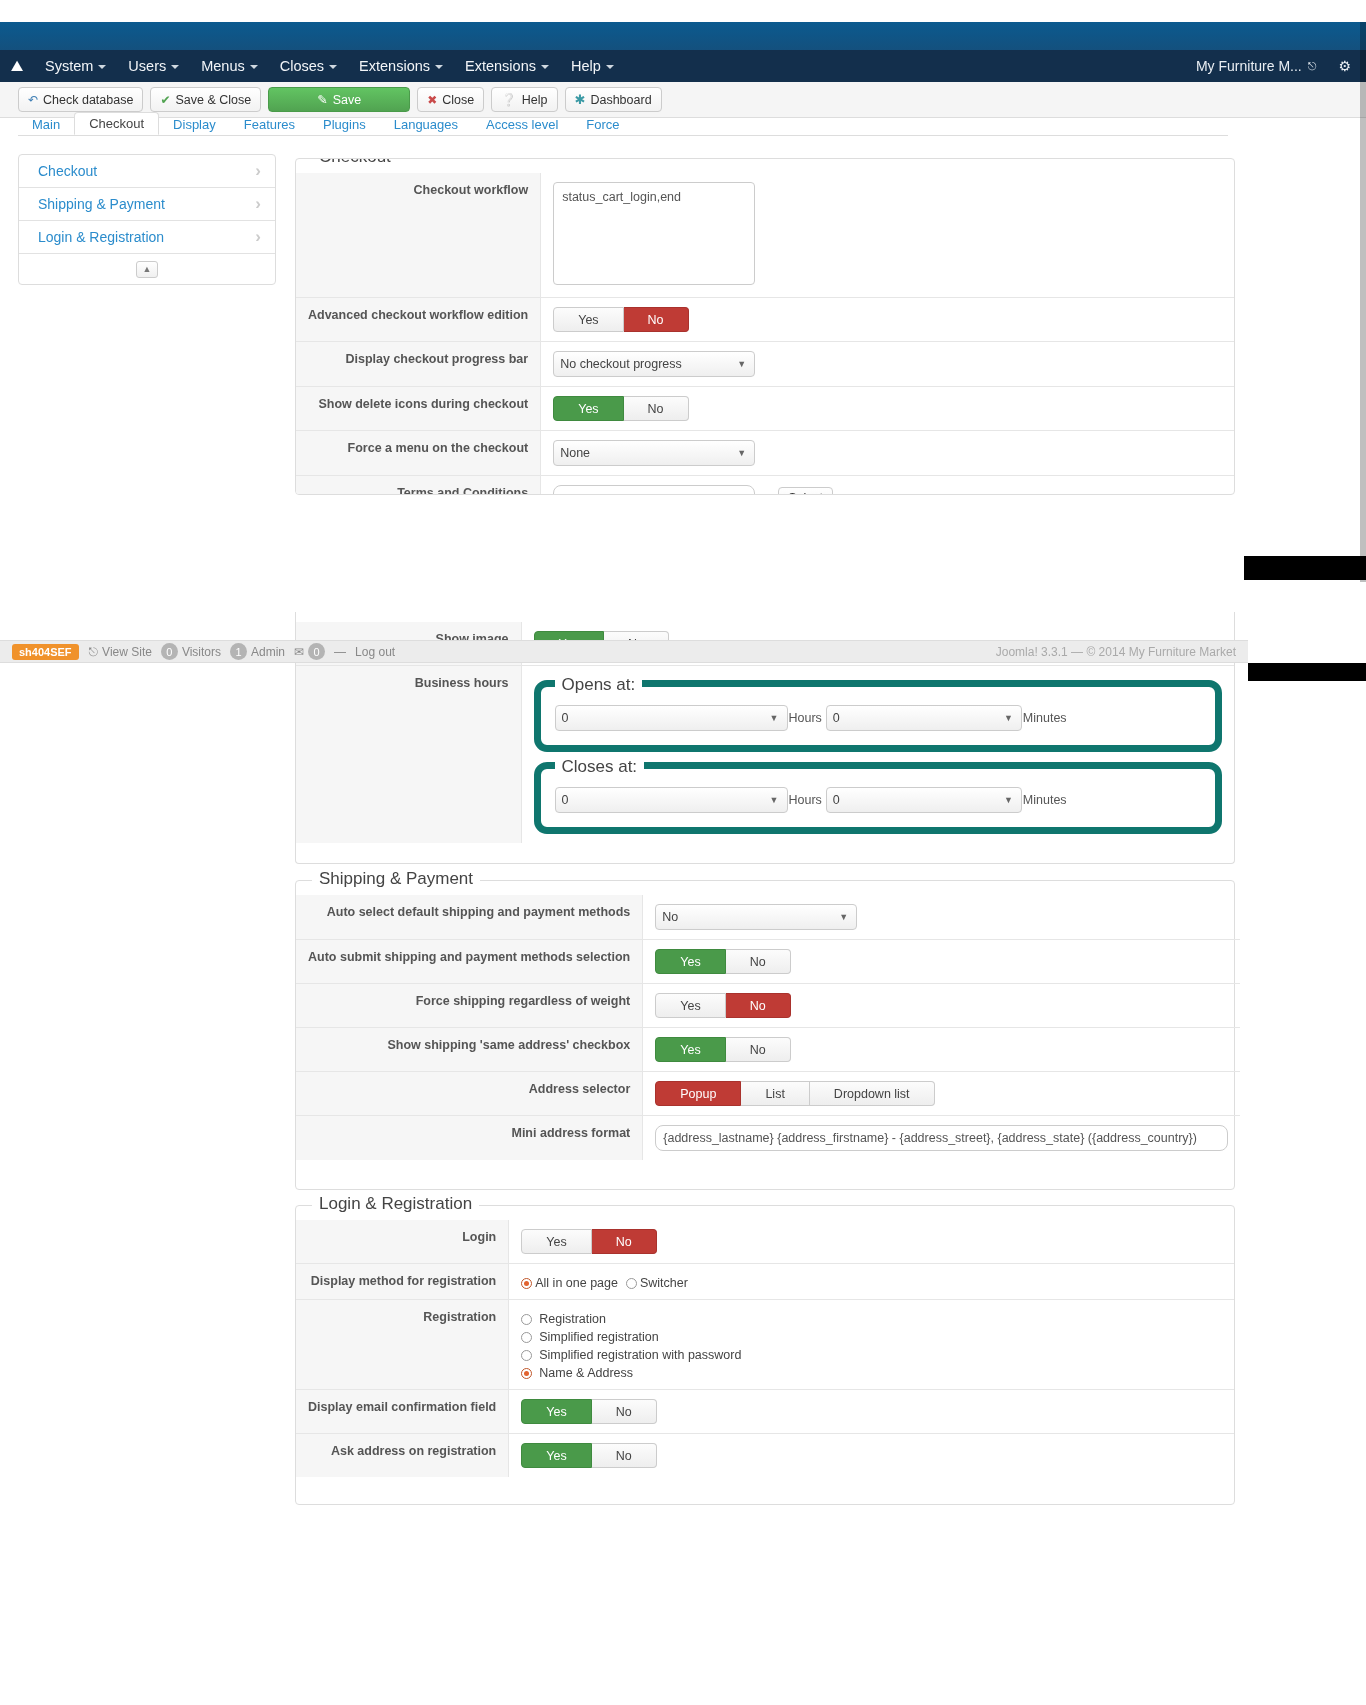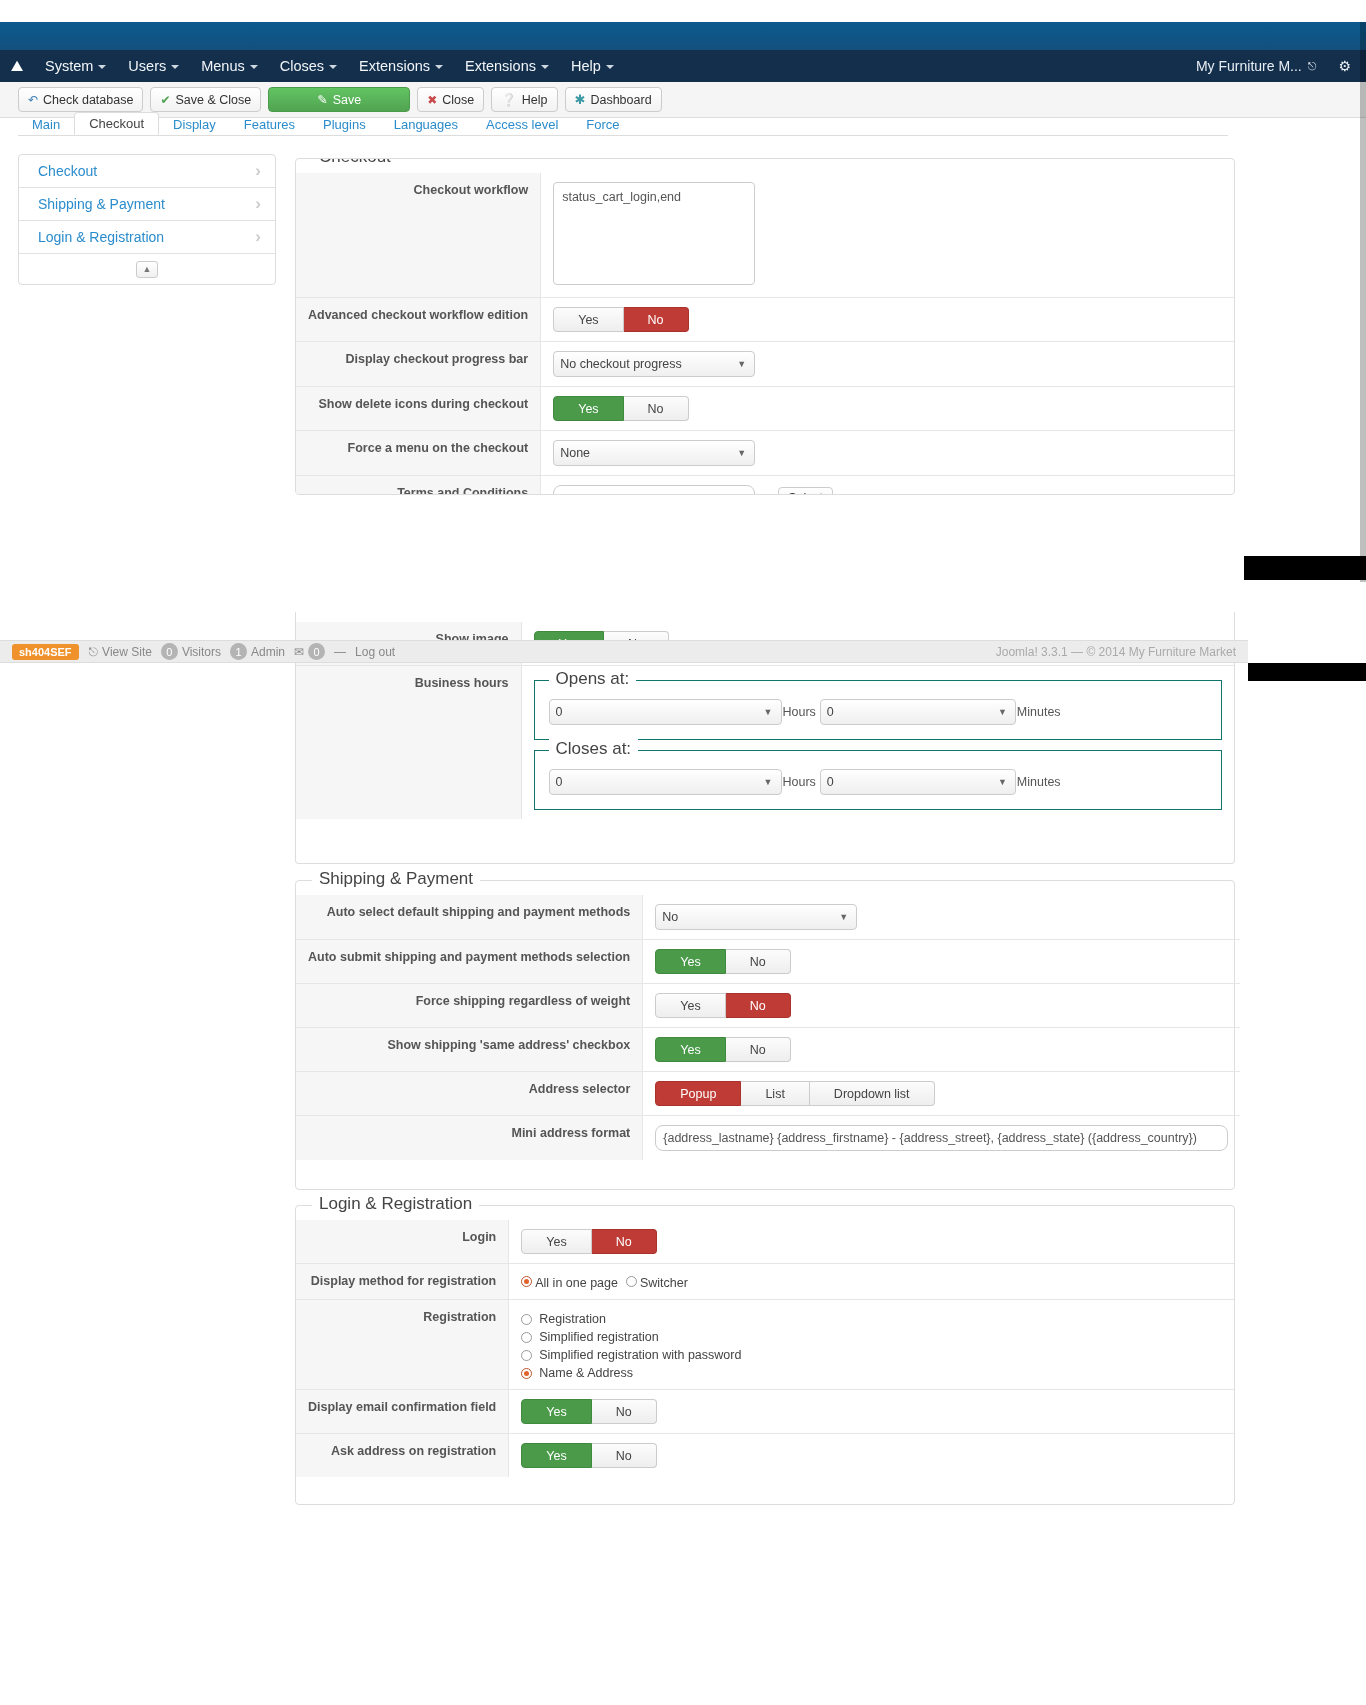--- a/index.html
+++ b/index.html
@@ -172,32 +172,32 @@
   input.txt{
     height:26px; border:1px solid #ccc; border-radius:8px;
     padding:0 7px; font-family:"Liberation Sans", sans-serif;
     font-size:12.5px; color:#555; background:#fff;
   }
   .inline{ display:flex; align-items:center; gap:0; }
   .sel-200{ width:202px; }
 
   
   .inner-fs{
-    position:relative; border:1px solid #0f766e; border-radius:0;
+    position:relative; border:7px solid #0f766e; border-radius:13px;
     padding:18px 14px 14px; margin-bottom:10px; background:#fff;
   }
   .inner-fs > .leg{
     position:absolute; left:14px; top:-12px; background:#fff; padding:0 7px;
     font-size:17px; color:#444;
   }
   .hrow{ display:flex; align-items:center; }
   .hrow .unit{ font-size:12.5px; color:#555; margin:0 4px 0 1px; }
 
   
-  .radio-line{ display:flex; align-items:flex-start; gap:0; font-size:12.5px; color:#444;}
+  .radio-line{ display:flex; align-items:center; gap:0; font-size:12.5px; color:#444;}
   .rad{
     width:11px;height:11px;border:1px solid #999;border-radius:50%;
     display:inline-block; background:#fff; margin-right:3px; position:relative;
     flex:none;
   }
   .rad.on{ border-color:#c0562a; }
   .rad.on:after{
     content:''; position:absolute; left:2px; top:2px; width:5px;height:5px;
     border-radius:50%; background:#e2622e;
   }

